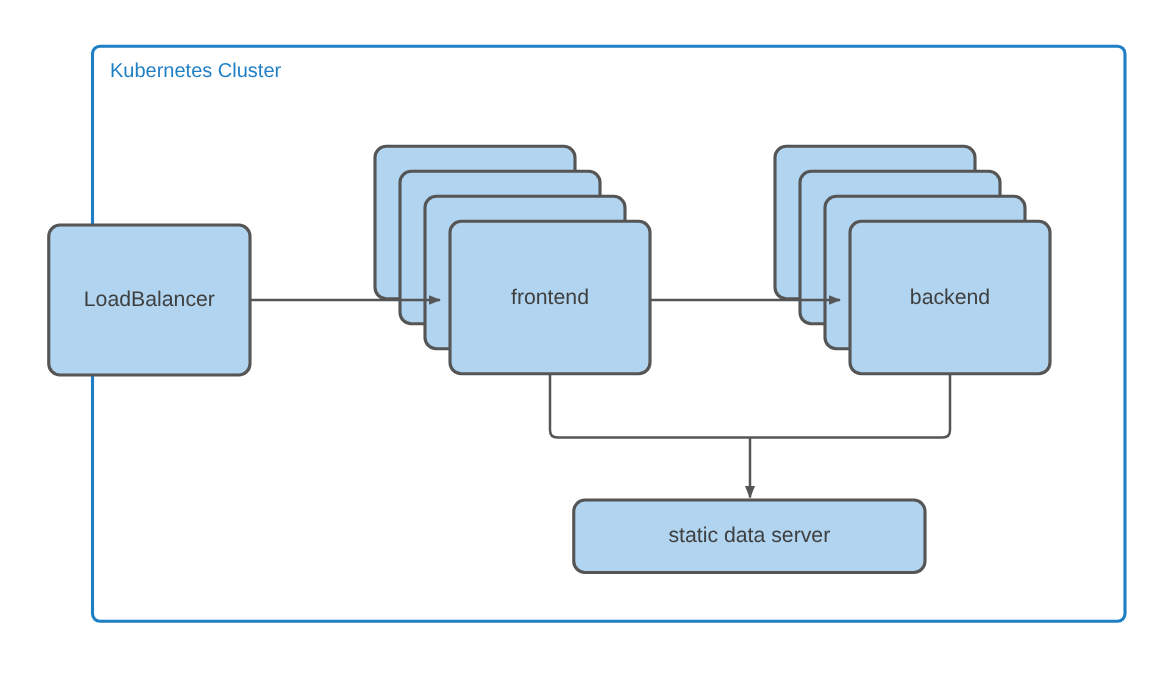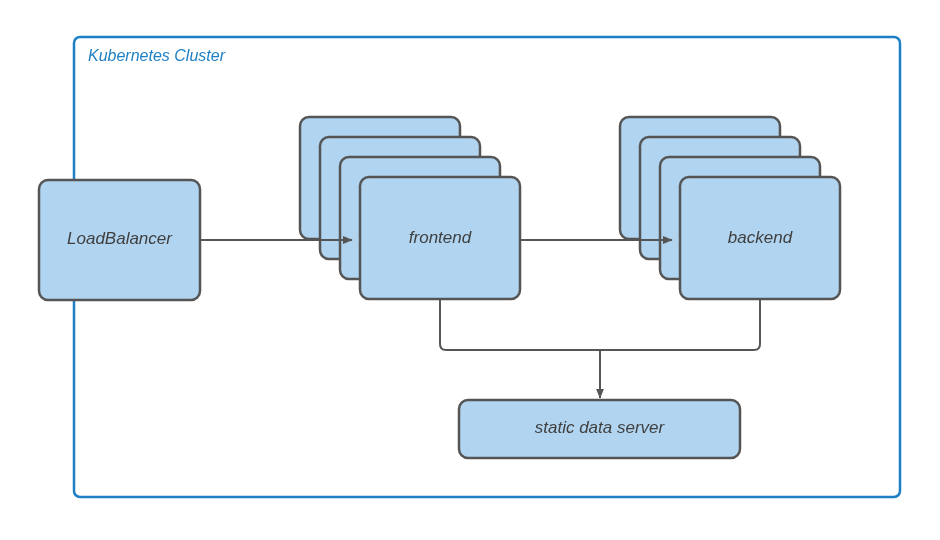--- a/index.html
+++ b/index.html
@@ -11,21 +11,20 @@
     width: 940px;
     height: 540px;
     font-family: "Liberation Sans", sans-serif;
     overflow: hidden;
   }
   #canvas {
     position: relative;
     width: 792px;
     height: 540px;
     background: #ffffff;
-    font-style: italic;
   }
   #diagram-svg {
     position: absolute;
     left: 0;
     top: 0;
     width: 940px;
     height: 540px;
   }
   .node-label {
     font-family: "Liberation Sans", sans-serif;

